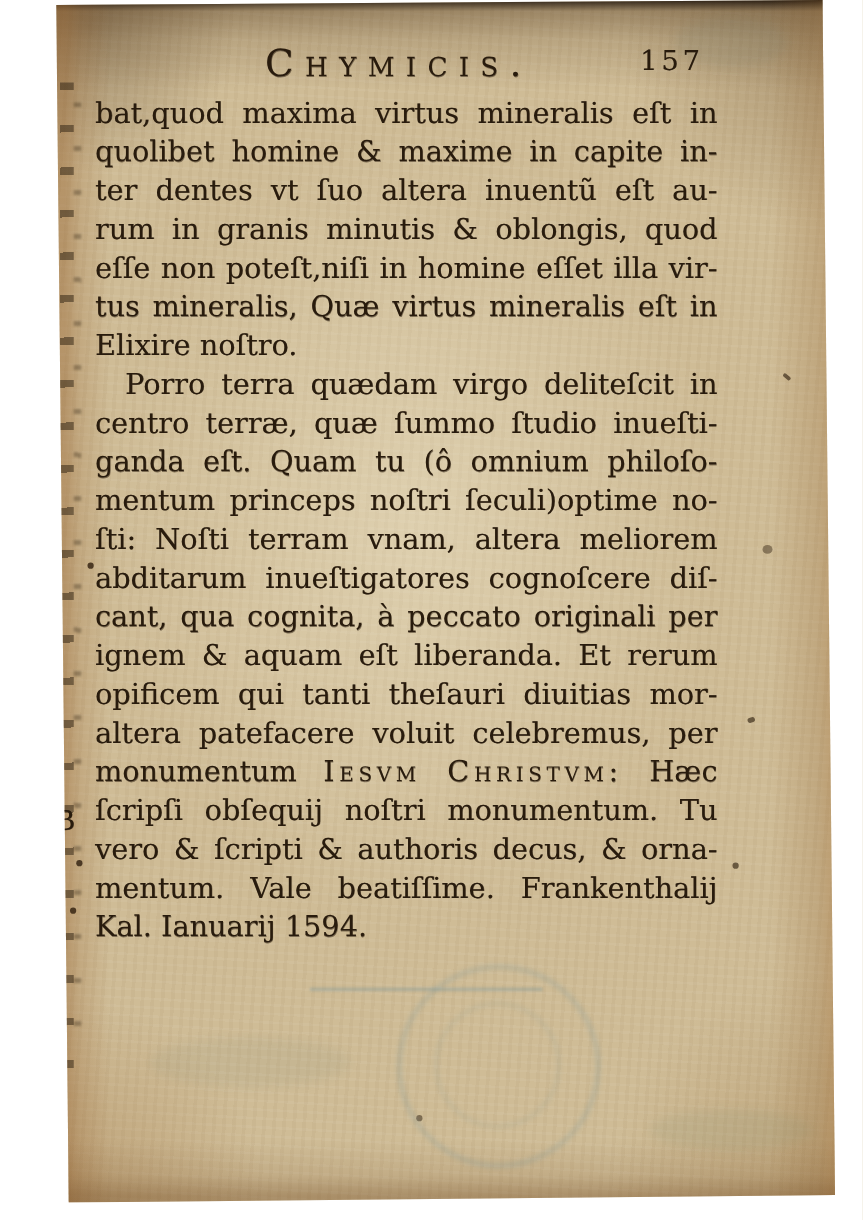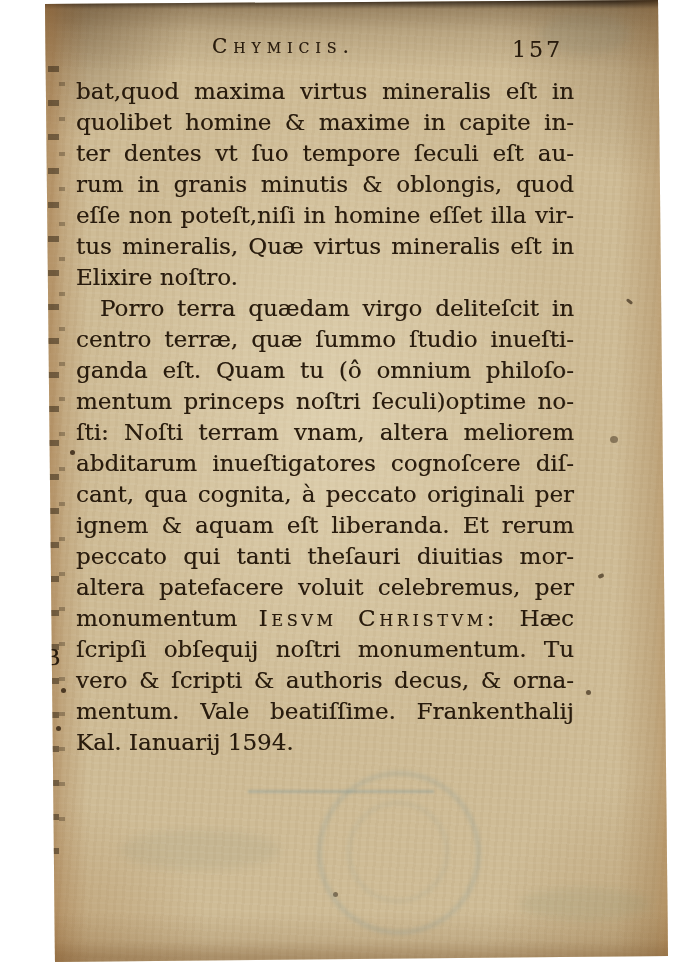--- a/index.html
+++ b/index.html
@@ -84,21 +84,21 @@
   }
   .stain { position: absolute; border-radius: 50%; filter: blur(4px); }
   .st1 { left: 520px; top: 888px; width: 130px; height: 32px; background: rgba(140,150,120,0.16); }
   .st2 { left: 540px; top: 14px;  width: 90px;  height: 40px; background: rgba(120,130,110,0.14); }
   .st3 { left: 120px; top: 830px; width: 160px; height: 40px; background: rgba(130,140,115,0.10); }
 
   
   .ink { color: #281b0d; text-shadow: 0.3px 0.3px 0.5px rgba(42,28,14,0.5); }
   .title {
     position: absolute; left: 212px; top: 34px;
-    font-size: 20px; font-variant: small-caps; letter-spacing: 0.30em;
+    font-size: 30px; font-variant: small-caps; letter-spacing: 0.30em;
   }
   .pagenum {
     position: absolute; left: 512px; top: 37px;
     font-size: 22px; letter-spacing: 3px;
   }
   .textblock {
     position: absolute; left: 76px; top: 76px; width: 498px;
   }
   .line {
     height: 31px; line-height: 31px; font-size: 23px;
@@ -139,34 +139,34 @@
     <div class="stain st1"></div>
     <div class="stain st2"></div>
     <div class="stain st3"></div>
 
     <div class="title ink">Chymicis.</div>
     <div class="pagenum ink">157</div>
 
     <div class="textblock ink">
       <div class="line">bat,quod maxima virtus mineralis eſt in</div>
       <div class="line">quolibet homine &amp; maxime in capite in-</div>
-      <div class="line">ter dentes vt ſuo tempore ſeculi eſt au-</div>
+      <div class="line">ter dentes vt ſuo altera inuentũ eſt au-</div>
       <div class="line">rum in granis minutis &amp; oblongis, quod</div>
       <div class="line">eſſe non poteſt,niſi in homine eſſet illa vir-</div>
       <div class="line">tus mineralis, Quæ virtus mineralis eſt in</div>
       <div class="line short">Elixire noſtro.</div>
       <div class="line indent">Porro terra quædam virgo deliteſcit in</div>
       <div class="line">centro terræ, quæ ſummo ſtudio inueſti-</div>
       <div class="line">ganda eſt. Quam tu (ô omnium philoſo-</div>
       <div class="line">mentum princeps noſtri ſeculi)optime no-</div>
       <div class="line">ſti: Noſti terram vnam, altera meliorem</div>
       <div class="line">abditarum inueſtigatores cognoſcere diſ-</div>
       <div class="line">cant, qua cognita, à peccato originali per</div>
       <div class="line">ignem &amp; aquam eſt liberanda. Et rerum</div>
-      <div class="line">peccato qui tanti theſauri diuitias mor-</div>
+      <div class="line">opificem qui tanti theſauri diuitias mor-</div>
       <div class="line">altera patefacere voluit celebremus, per</div>
       <div class="line">
         <span>monumentum</span>
         <span class="sc">Iesvm</span>
         <span class="sc">Christvm:</span>
         <span>Hæc</span>
       </div>
       <div class="line">ſcripſi obſequij noſtri monumentum. Tu</div>
       <div class="line">vero &amp; ſcripti &amp; authoris decus, &amp; orna-</div>
       <div class="line">mentum. Vale beatiſſime. Frankenthalij</div>

